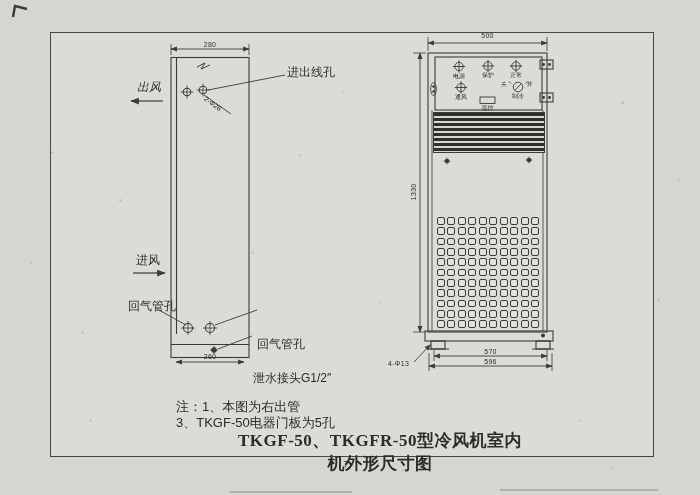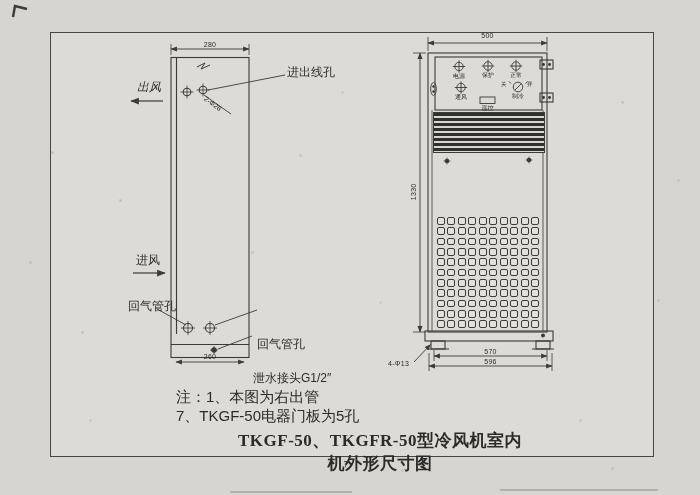--- a/index.html
+++ b/index.html
@@ -27,21 +27,21 @@
     border:1px solid #3a3a38;box-sizing:border-box;
     background:repeating-linear-gradient(to bottom,#2f2f2c 0px,#2f2f2c 3.1px,#d9d7d3 3.1px,#d9d7d3 5px);
   }
   
   .holes{
     position:absolute;left:437px;top:217px;width:102px;height:111px;
     display:grid;grid-template-columns:repeat(10,1fr);grid-template-rows:repeat(11,1fr);
     gap:2.5px;
   }
   .holes .hole{border:1px solid #3a3a38;border-radius:2px;background:#e3e1dd;}
-  .notes{position:absolute;left:176px;top:388px;font-size:15px;line-height:1.25;}
+  .notes{position:absolute;left:176px;top:399px;font-size:13px;line-height:1.25;}
   .title{
     position:absolute;left:235px;top:429px;width:290px;text-align:center;
     font-family:"Liberation Serif","DejaVu Serif",serif;
     font-size:17px;font-weight:600;letter-spacing:.5px;
   }
   .pagenum{position:absolute;left:338px;top:459px;width:16px;text-align:center;font-size:9px;}
   .rot90{transform:rotate(-90deg);transform-origin:center;}
   .rot-diag{transform:rotate(36deg);transform-origin:left top;font-size:7px;}
   
   .bleed1{position:absolute;left:230px;top:491px;width:122px;height:2px;background:#b2b0ad;}
@@ -294,19 +294,19 @@
   <div class="lab tiny" style="left:479px;top:72px;width:18px;">保护</div>
   <div class="lab tiny" style="left:507px;top:72px;width:18px;">正常</div>
   <div class="lab tiny" style="left:452px;top:94px;width:18px;">通风</div>
   <div class="lab micro" style="left:501px;top:81px;">关</div>
   <div class="lab micro" style="left:527px;top:81px;">开</div>
   <div class="lab tiny" style="left:509px;top:93px;width:18px;">制冷</div>
   <div class="lab tiny" style="left:479px;top:105px;width:17px;">遥控</div>
 
   <div class="notes">
     <div>注：1、本图为右出管</div>
-    <div>7、TKGF-50电器门板为5孔</div>
+    <div>3、TKGF-50电器门板为5孔</div>
   </div>
 
   <div class="title">TKGF-50、TKGFR-50型冷风机室内机外形尺寸图</div>
   <div class="pagenum">7</div>
 
 </div>
 
 </body></html>

